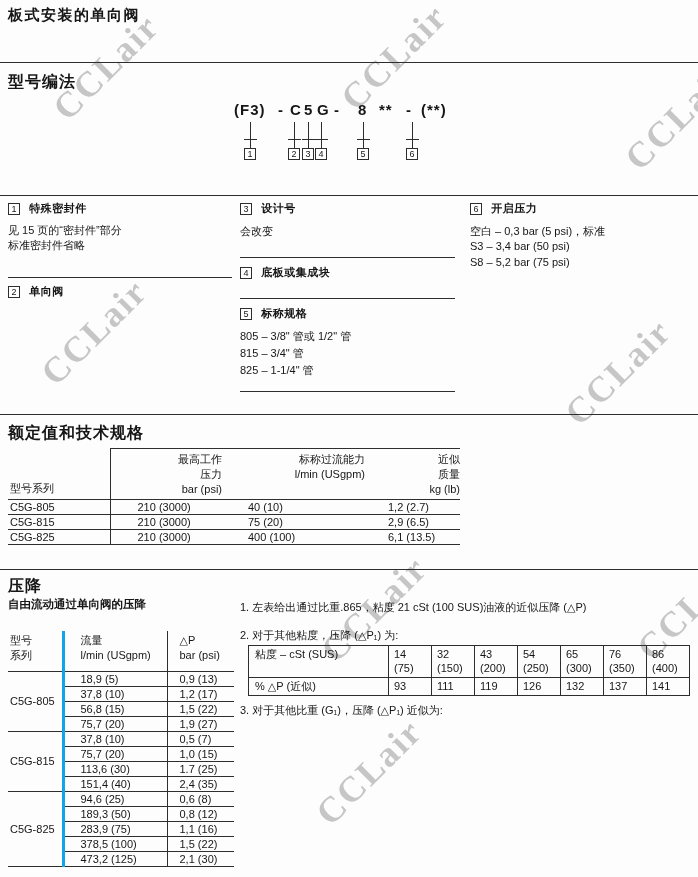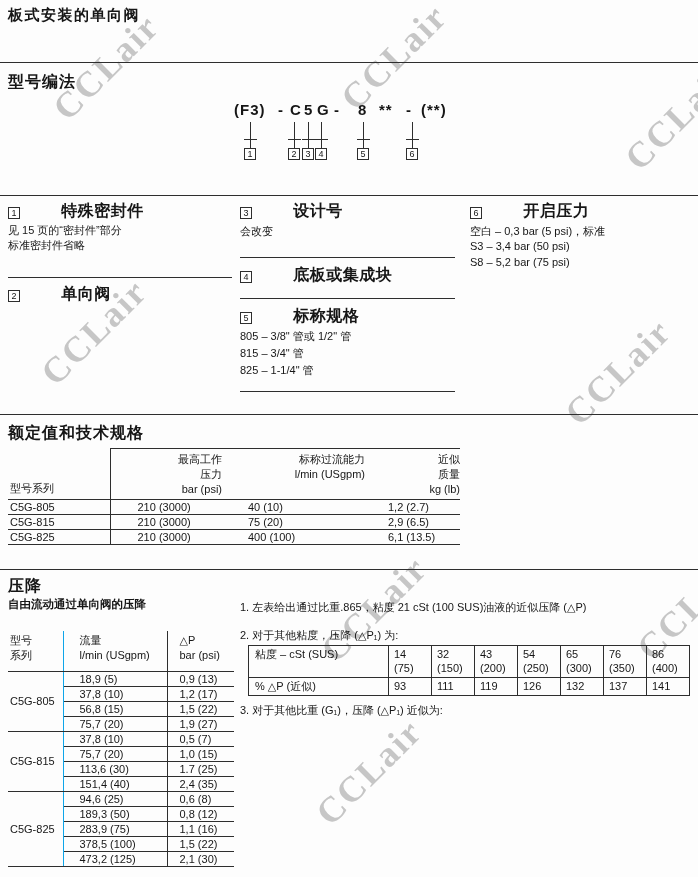--- a/index.html
+++ b/index.html
@@ -18,40 +18,40 @@
   .rulep { position:absolute; border-top:1px solid #2e2e2e; z-index:1; }
 
   .code { position:absolute; top:101px; font-size:15px; font-weight:bold; letter-spacing:1px; white-space:nowrap; z-index:1; }
   .vline { position:absolute; width:0; border-left:1px solid #2e2e2e; z-index:1; }
   .tbar  { position:absolute; width:13px; border-top:1px solid #2e2e2e; z-index:1; }
 
   .numbox { display:inline-block; width:12px; height:12px; border:1px solid #2e2e2e; font-size:9px;
             line-height:10px; text-align:center; background:#fff; margin-right:6px; vertical-align:0px; }
   .numbox.abs { position:absolute; margin:0; z-index:1; line-height:10px; }
   .leg-head { position:absolute; font-size:12px; white-space:nowrap; z-index:1; }
-  .leg-title { font-weight:bold; font-size:16px; letter-spacing:0.5px;margin-left:32px; }
+  .leg-title { font-weight:bold; font-size:11px; letter-spacing:0.5px; }
 
   table { border-collapse:collapse; position:absolute; table-layout:fixed; z-index:1; }
   td, th { font-size:11px; font-weight:normal; text-align:left; padding:0; }
   .pre { white-space:pre-line; }
 
   .ratings { left:8px; top:448px; width:452px; }
   .ratings th { vertical-align:top; border-bottom:1px solid #2e2e2e; padding-top:3px; line-height:1.35; height:51px; }
   .ratings th.first { vertical-align:bottom; padding-bottom:3px; }
   .ratings th:not(.first) { border-top:1px solid #2e2e2e;text-align:right; }
   .ratings td { border-bottom:1px solid #2e2e2e; height:15px; }
   .ratings td.c1, .ratings th.first { border-right:1px solid #2e2e2e; padding-left:2px; }
   .ratings .c2 { padding-left:27px; }
   .ratings .c3 { padding-left:26px; }
   .ratings .c4 { padding-left:23px; }
 
   .pdrop { left:8px; top:631px; width:226px; }
   .pdrop th { vertical-align:top; border-bottom:1px solid #2e2e2e; padding-top:2px; line-height:1.35; height:40px; }
   .pdrop td { border-bottom:1px solid #2e2e2e; height:15px; }
-  .pdrop .th-model, .pdrop .model-cell { border-right:1px solid #0ea5e9; padding-left:2px; }
+  .pdrop .th-model, .pdrop .model-cell { border-right:3px solid #0ea5e9; padding-left:2px; }
   .pdrop .th-flow, .pdrop .flow { border-right:1px solid #2e2e2e; padding-left:16px; }
   .pdrop .th-dp, .pdrop .dp { padding-left:12px; }
   .pdrop .model-cell { vertical-align:middle; }
 
   .visc { left:248px; top:645px; }
   .visc td { border:1px solid #2e2e2e; vertical-align:top; padding:2px 0 0 5px; line-height:1.25; }
   .visc .lbl { padding-left:6px; }
   .visc .r1 td { height:32px; }
   .visc .r2 td { height:18px; }
 </style>

